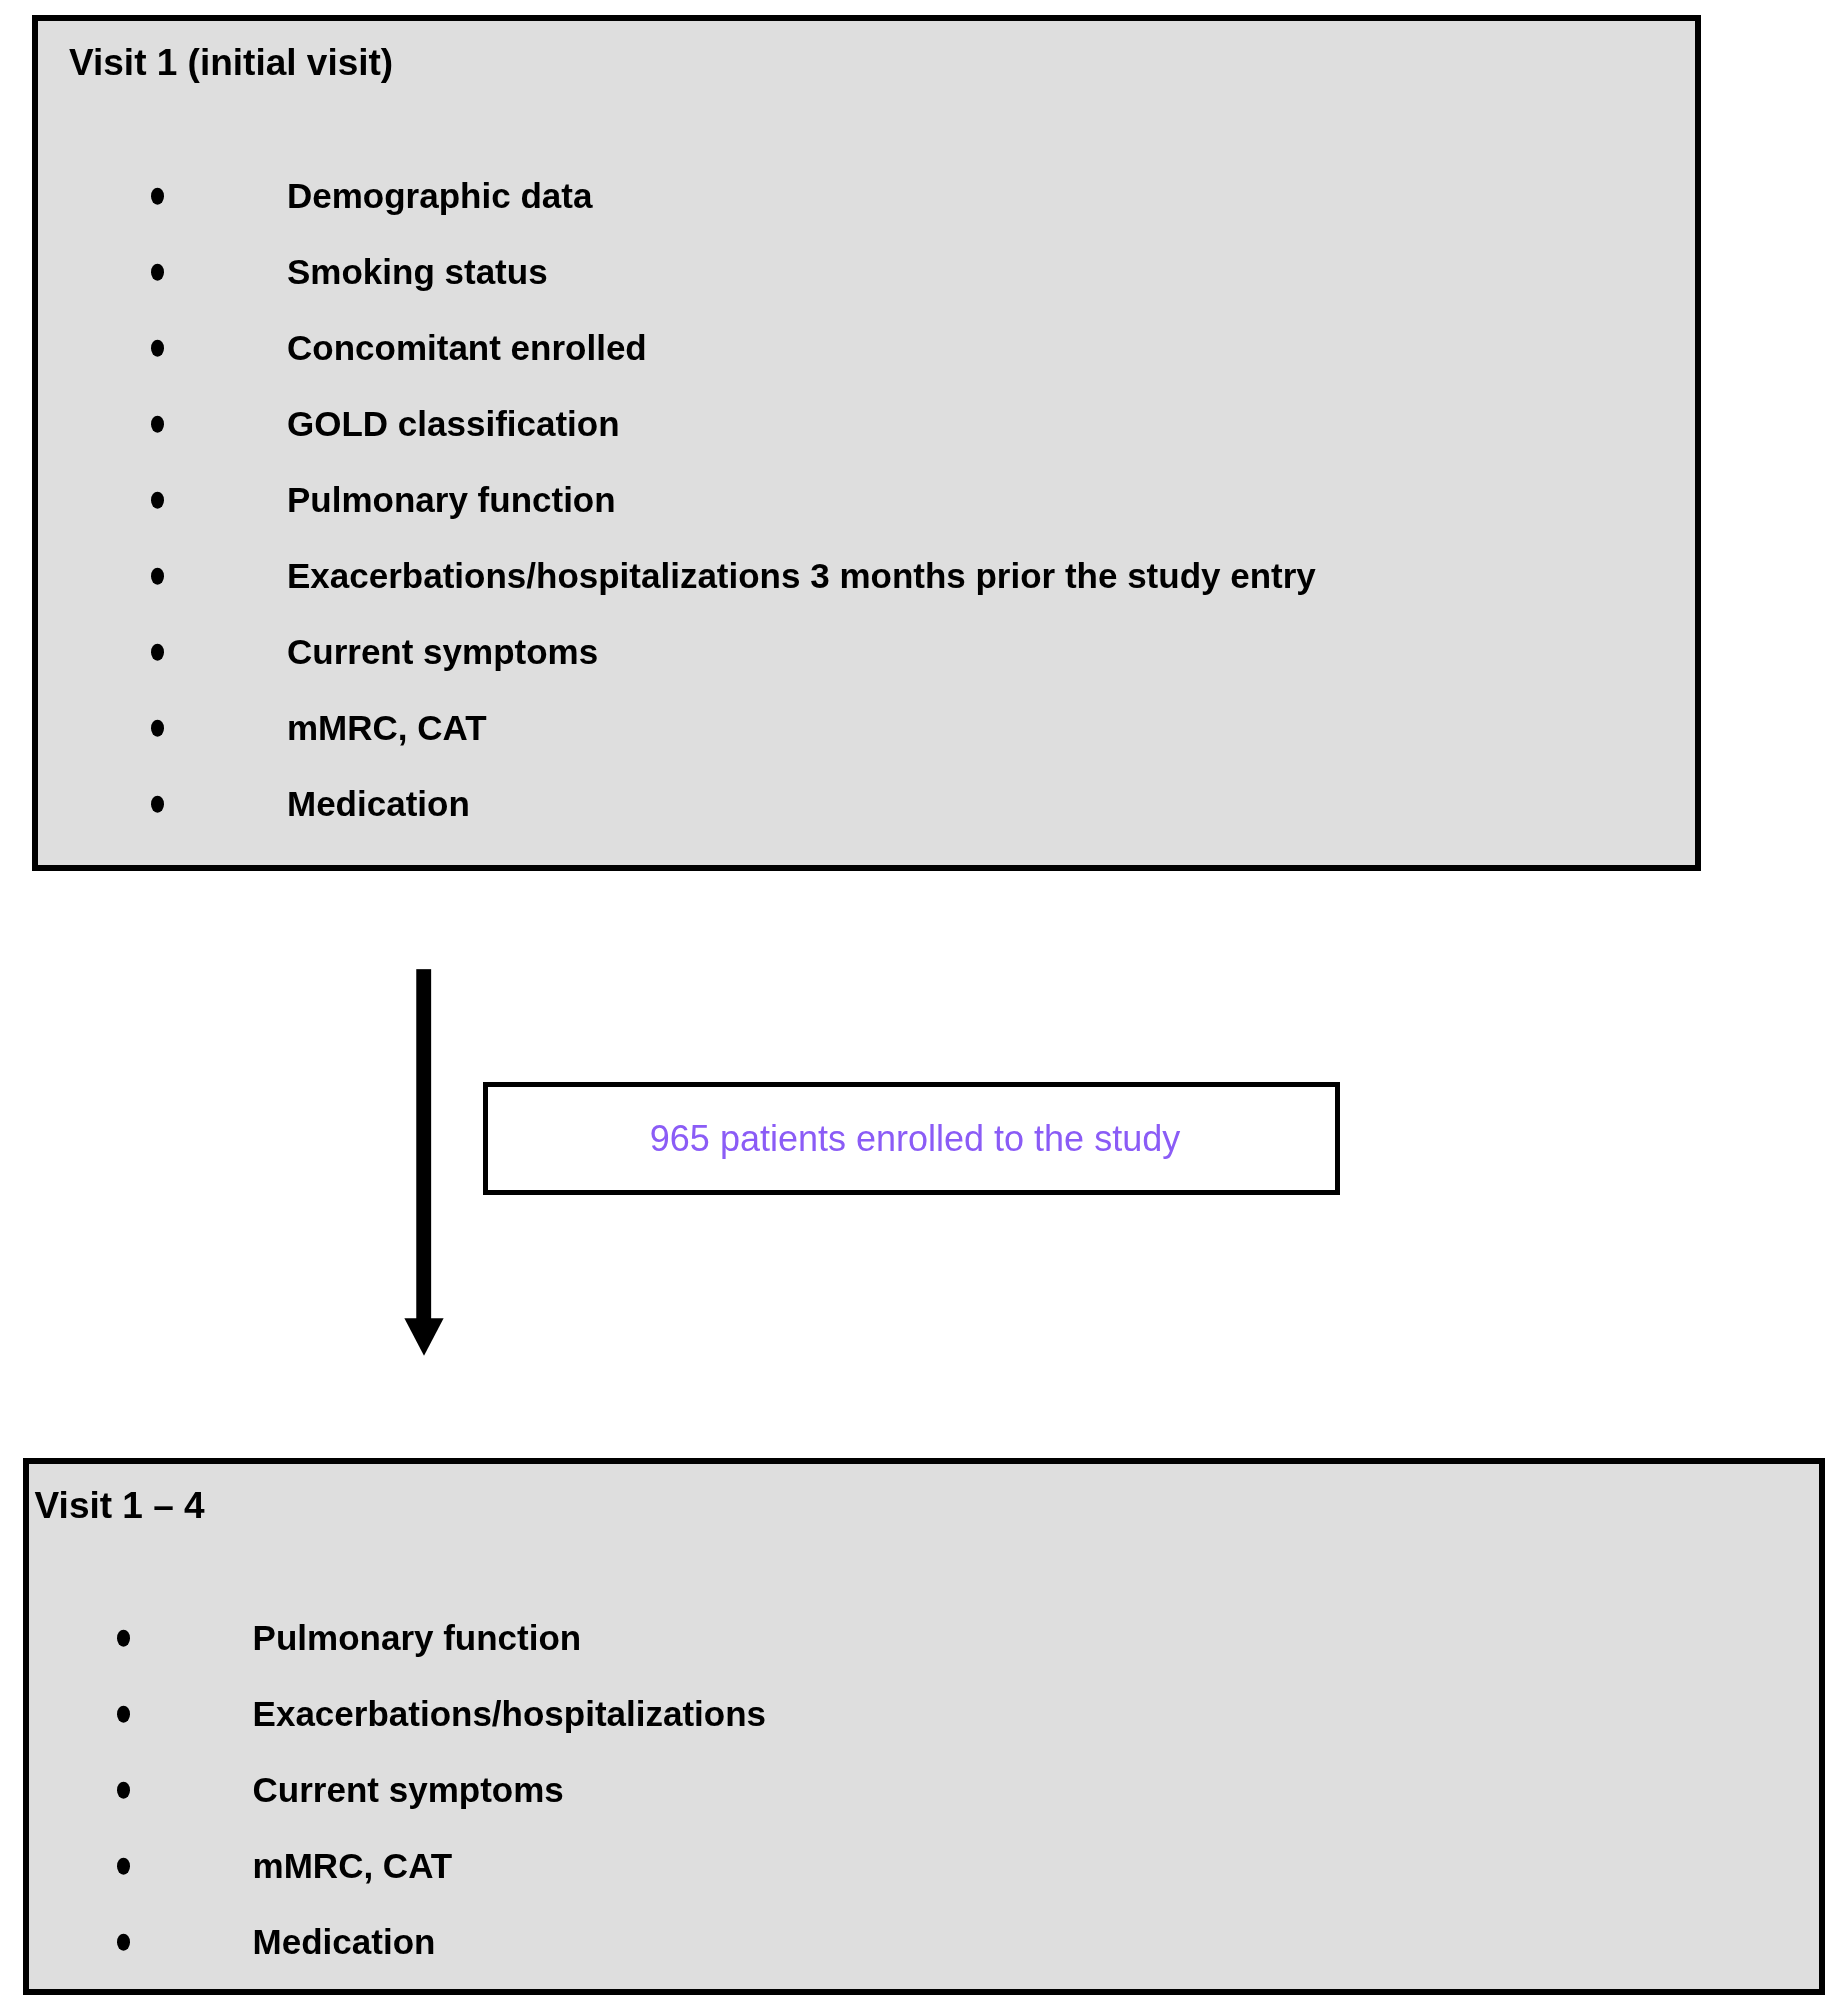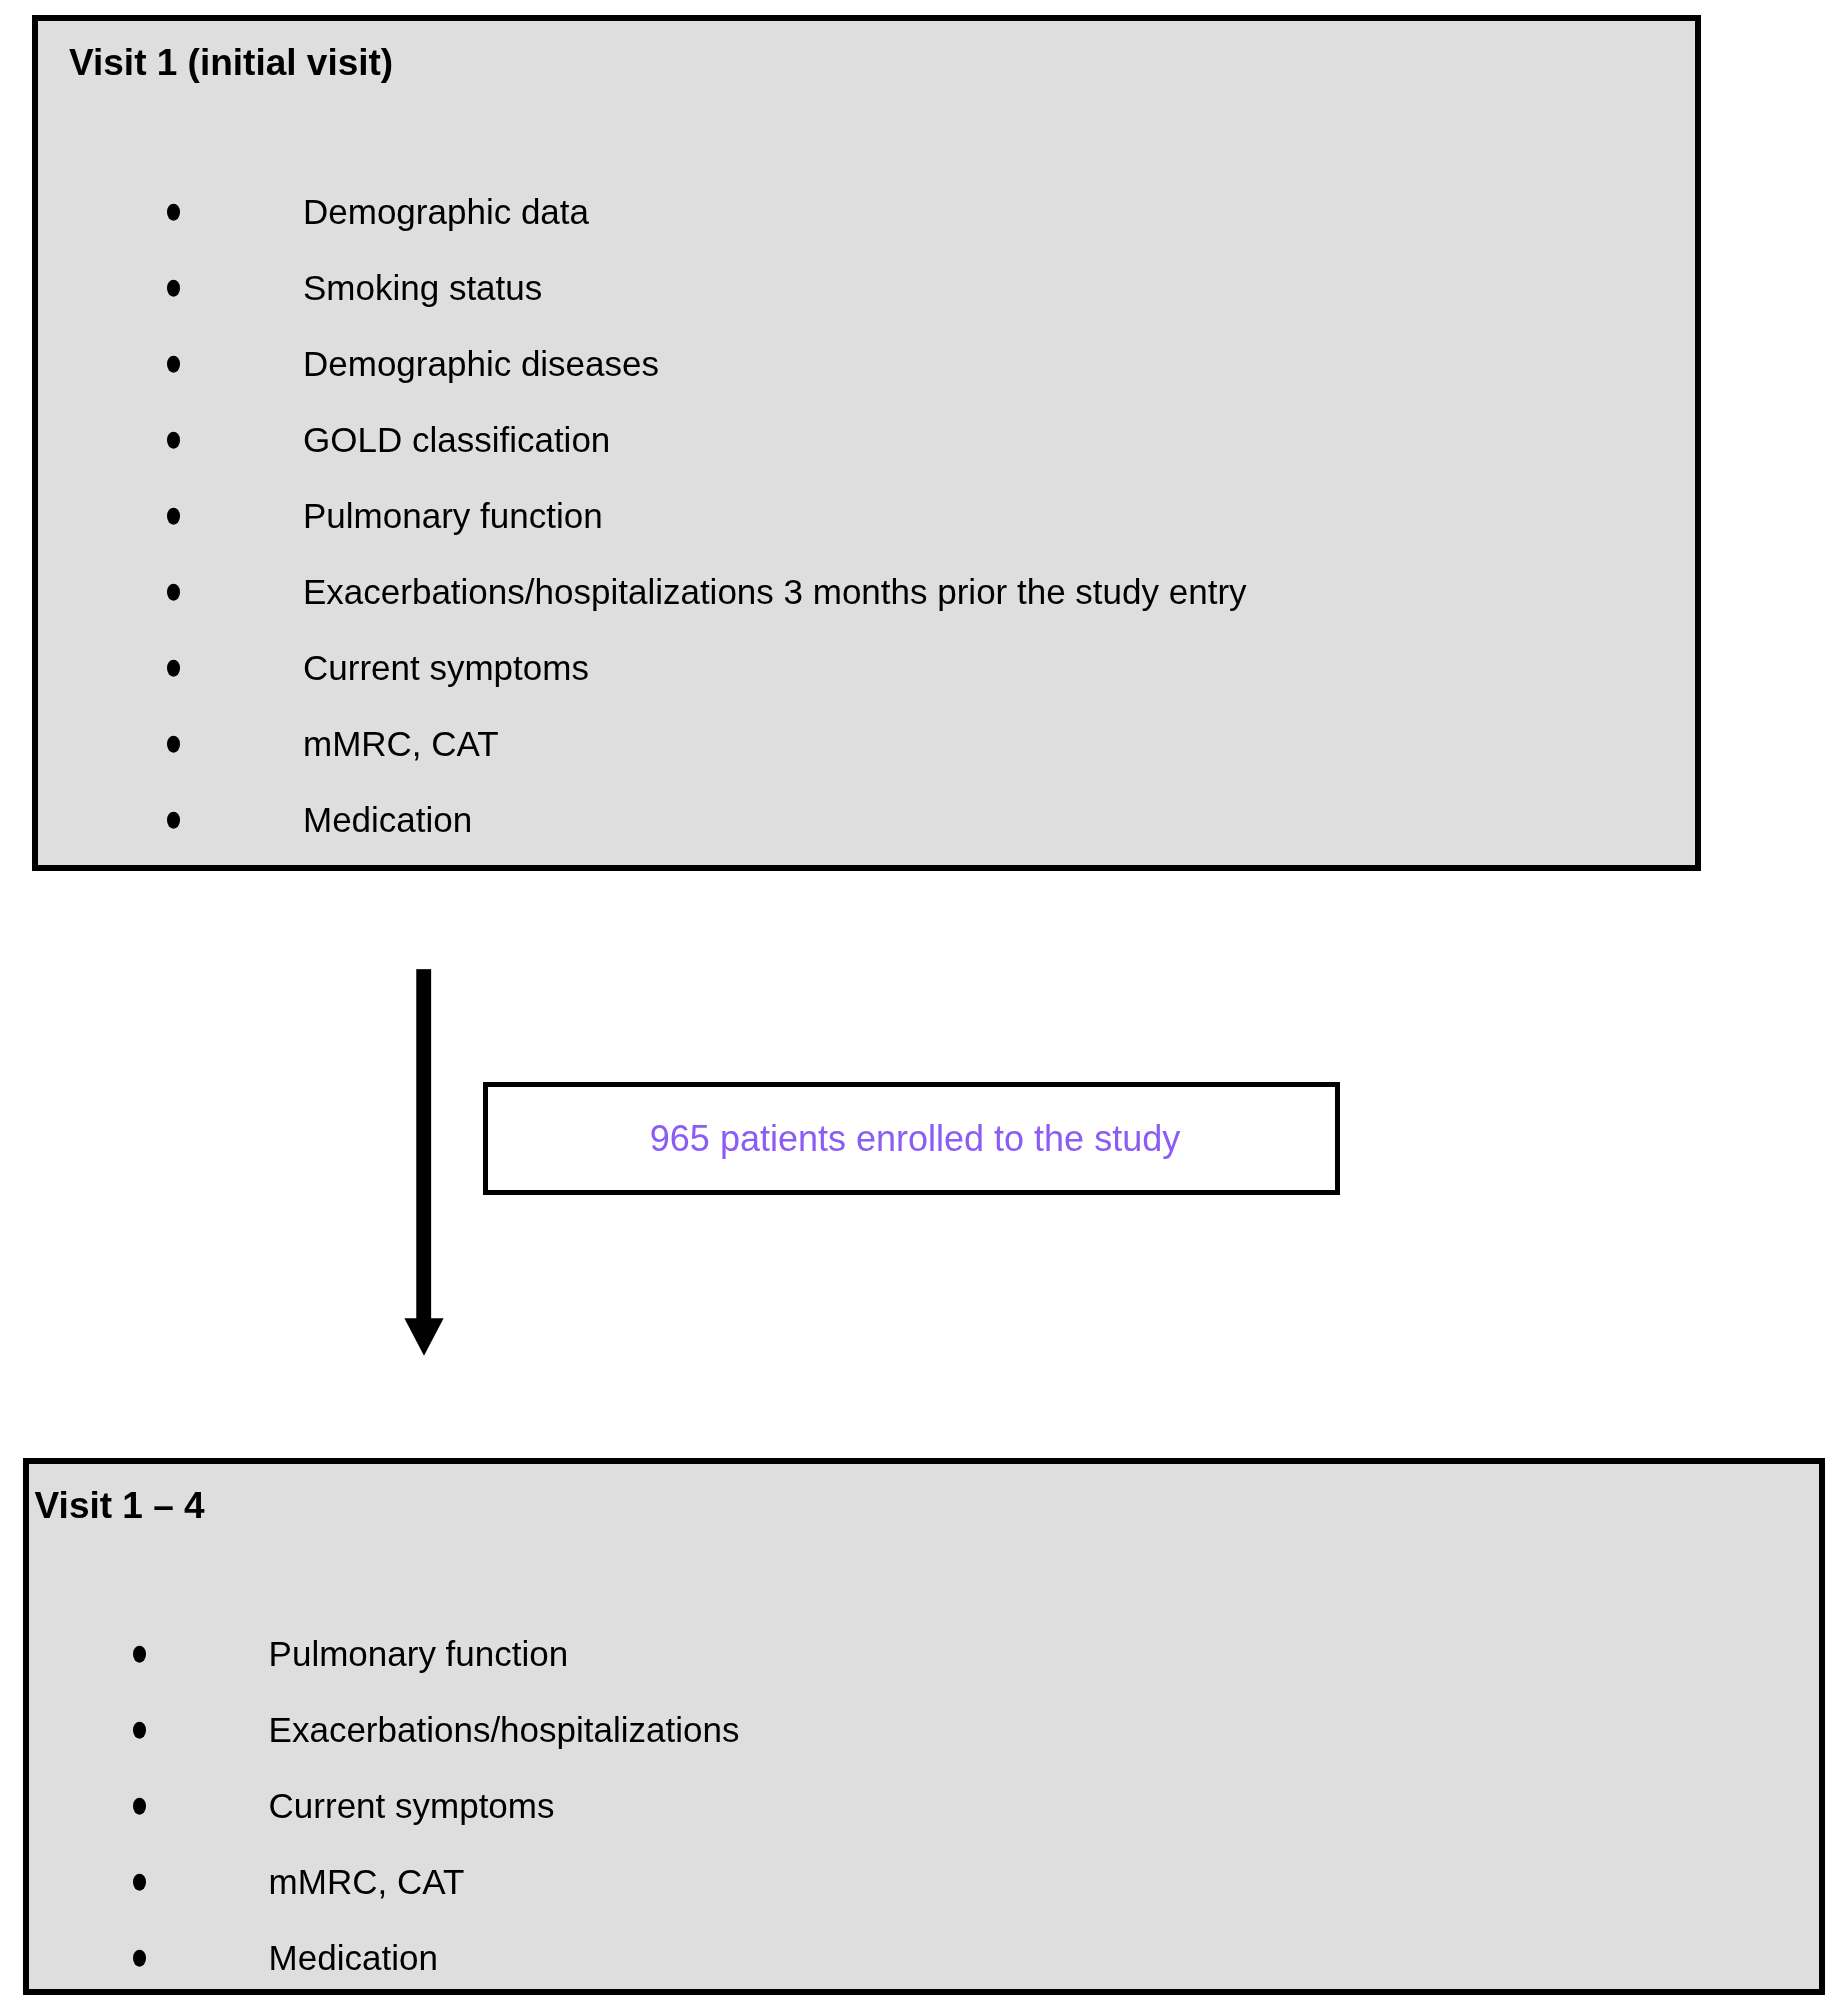--- a/index.html
+++ b/index.html
@@ -61,22 +61,23 @@
   }
 
   #panel-visit14 .panel-heading {
     left: 6px;
     top: 22.6px;
   }
 
   .bullet-list {
     position: absolute;
     list-style: none;
-    margin: 16px;
+    margin: 0;
     padding: 0;
+    font-weight: bold;
   }
 
   #panel-visit0 .bullet-list {
     left: 113px;
     top: 137px;
   }
 
   #panel-visit14 .bullet-list {
     left: 88px;
     top: 136px;
@@ -152,21 +153,21 @@
       <li class="bullet-item">
         <span class="bullet-dot"></span>
         <span class="bullet-text">Demographic data</span>
       </li>
       <li class="bullet-item">
         <span class="bullet-dot"></span>
         <span class="bullet-text">Smoking status</span>
       </li>
       <li class="bullet-item">
         <span class="bullet-dot"></span>
-        <span class="bullet-text">Demographic diseases</span>
+        <span class="bullet-text">Concomitant enrolled</span>
       </li>
       <li class="bullet-item">
         <span class="bullet-dot"></span>
         <span class="bullet-text">GOLD classification</span>
       </li>
       <li class="bullet-item">
         <span class="bullet-dot"></span>
         <span class="bullet-text">Pulmonary function</span>
       </li>
       <li class="bullet-item">

